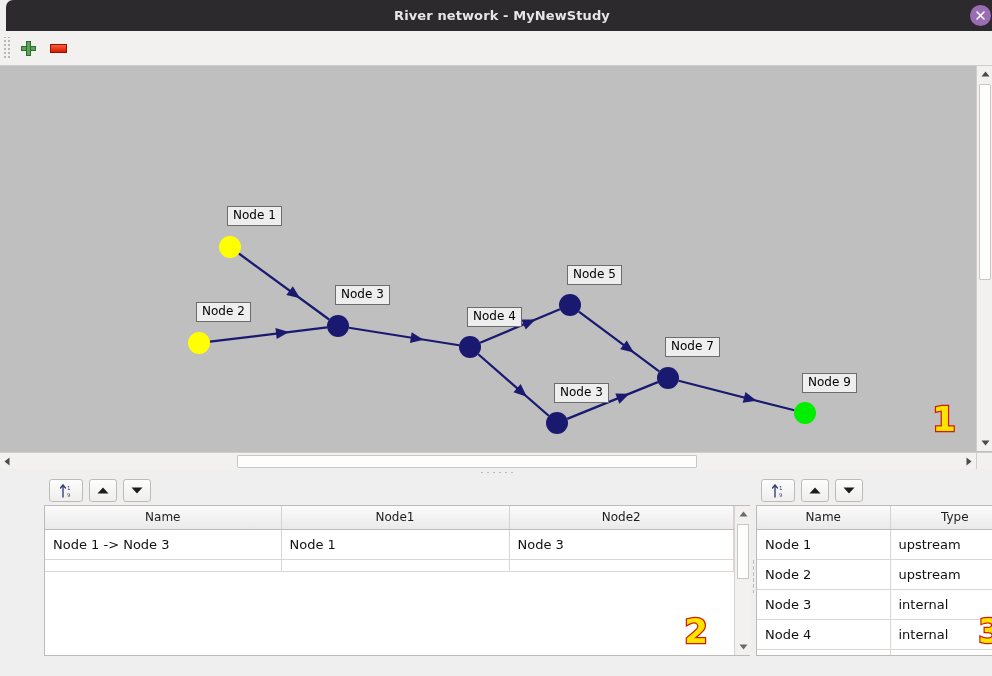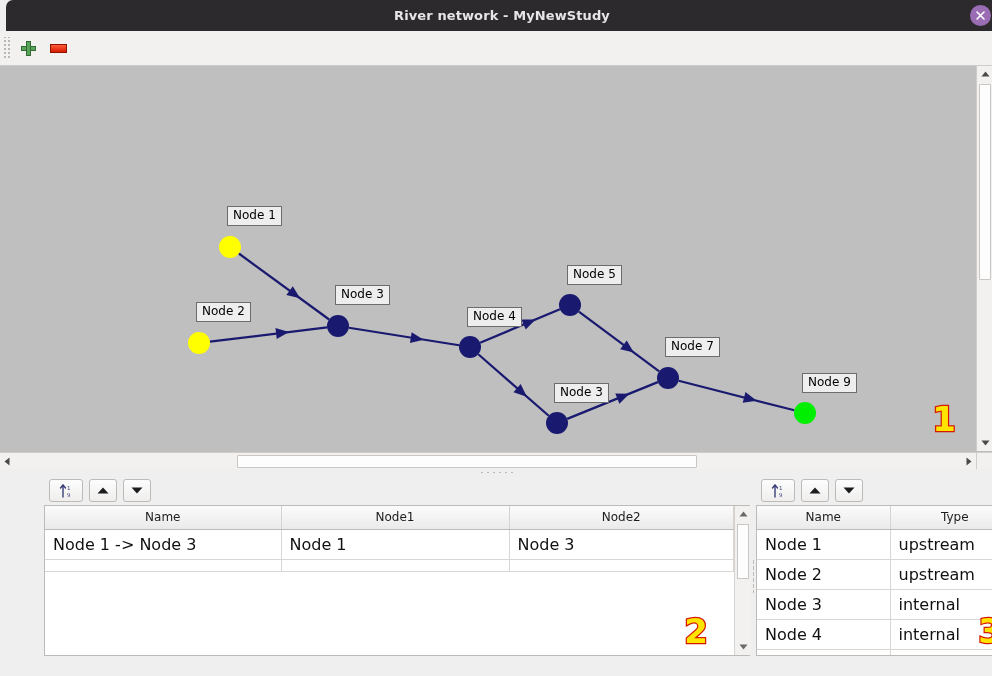--- a/index.html
+++ b/index.html
@@ -161,21 +161,21 @@
   .table-scrollwrap { flex:1; overflow:hidden; position:relative; }
   table.grid { border-collapse:collapse; width:100%; table-layout:fixed; }
   table.grid th {
     background:linear-gradient(#fbfbfb,#ebeaea);
     border-bottom:1px solid #bdbab8; border-right:1px solid #d5d2d0;
     font-size:12px; font-weight:normal; color:#1c1c1c;
     height:23px; text-align:center;
   }
   table.grid td {
     border-bottom:1px solid #d9d6d4; border-right:1px solid #d9d6d4;
-    font-size:16px; color:#111; height:30px; padding:0 8px;
+    font-size:13px; color:#111; height:30px; padding:0 8px;
     background:#fff; white-space:nowrap; overflow:hidden;
   }
   table.grid tr.partial td { height:12px; }
 
   .tbl-vscroll {
     width:16px; background:#f2f1f0; border-left:1px solid #d5d2d0; position:relative;
   }
   .tbl-thumb {
     position:absolute; left:2px; width:12px; background:#fdfdfd;
     border:1px solid #c9c6c4; cursor:pointer;

